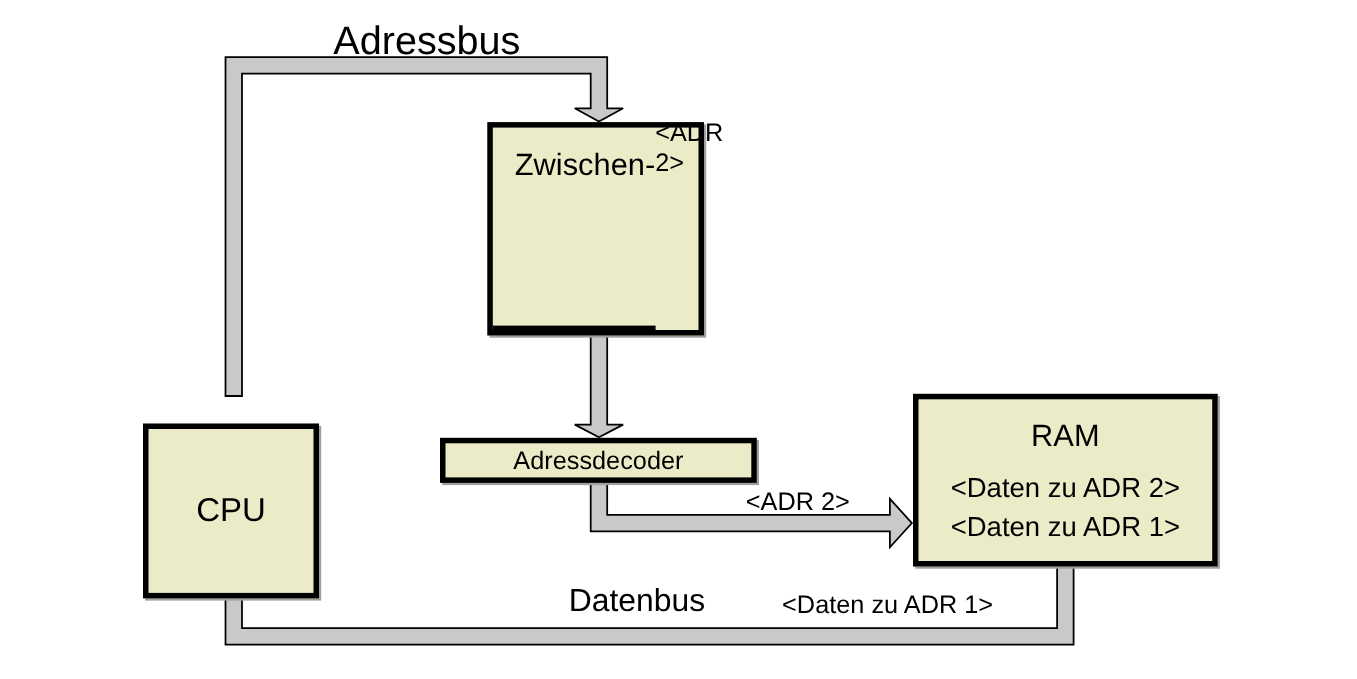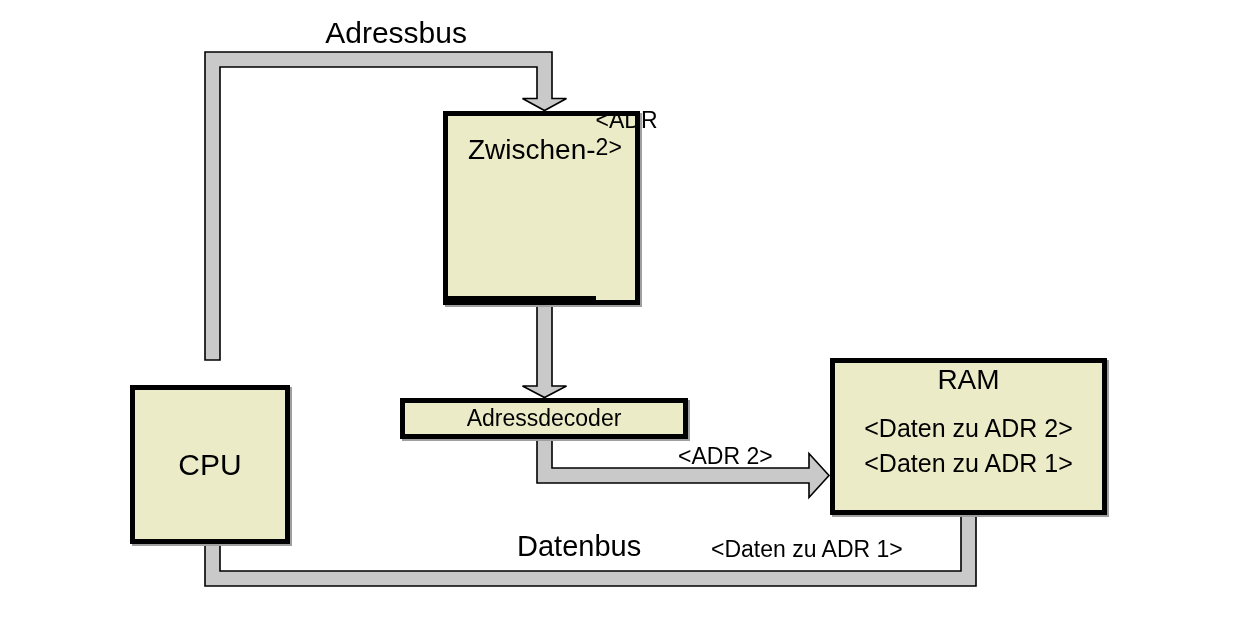--- a/index.html
+++ b/index.html
@@ -63,42 +63,42 @@
     font-size: 23px;
   }
   .box-decoder {
     left: 400px; top: 398px; width: 288px; height: 41px;
     display: flex; align-items: center; justify-content: center;
     font-size: 23px;
   }
   .box-ram {
     left: 830px; top: 358px; width: 277px; height: 157px;
     text-align: center;
-    padding-top: 0;
+    padding-top: 16px;
   }
   .ram-title {
     font-size: 28px;
     line-height: 34px;
   }
   .ram-row {
     font-size: 25px;
     line-height: 35px;
   }
   .ram-row-first {
     margin-top: 14px;
   }
   .lbl {
     position: absolute;
     white-space: nowrap;
     color: #000000;
   }
   .lbl-adressbus {
     left: 303px; top: 16px; width: 164px;
-    text-align: right;
-    font-size: 30px;
+    text-align: left;
+    font-size: 36px;
   }
   .lbl-datenbus {
     left: 517px; top: 530px;
     font-size: 29px;
     text-align: right;
   }
   .lbl-daten-adr1 {
     left: 711px; top: 536px;
     font-size: 23px;
   }

